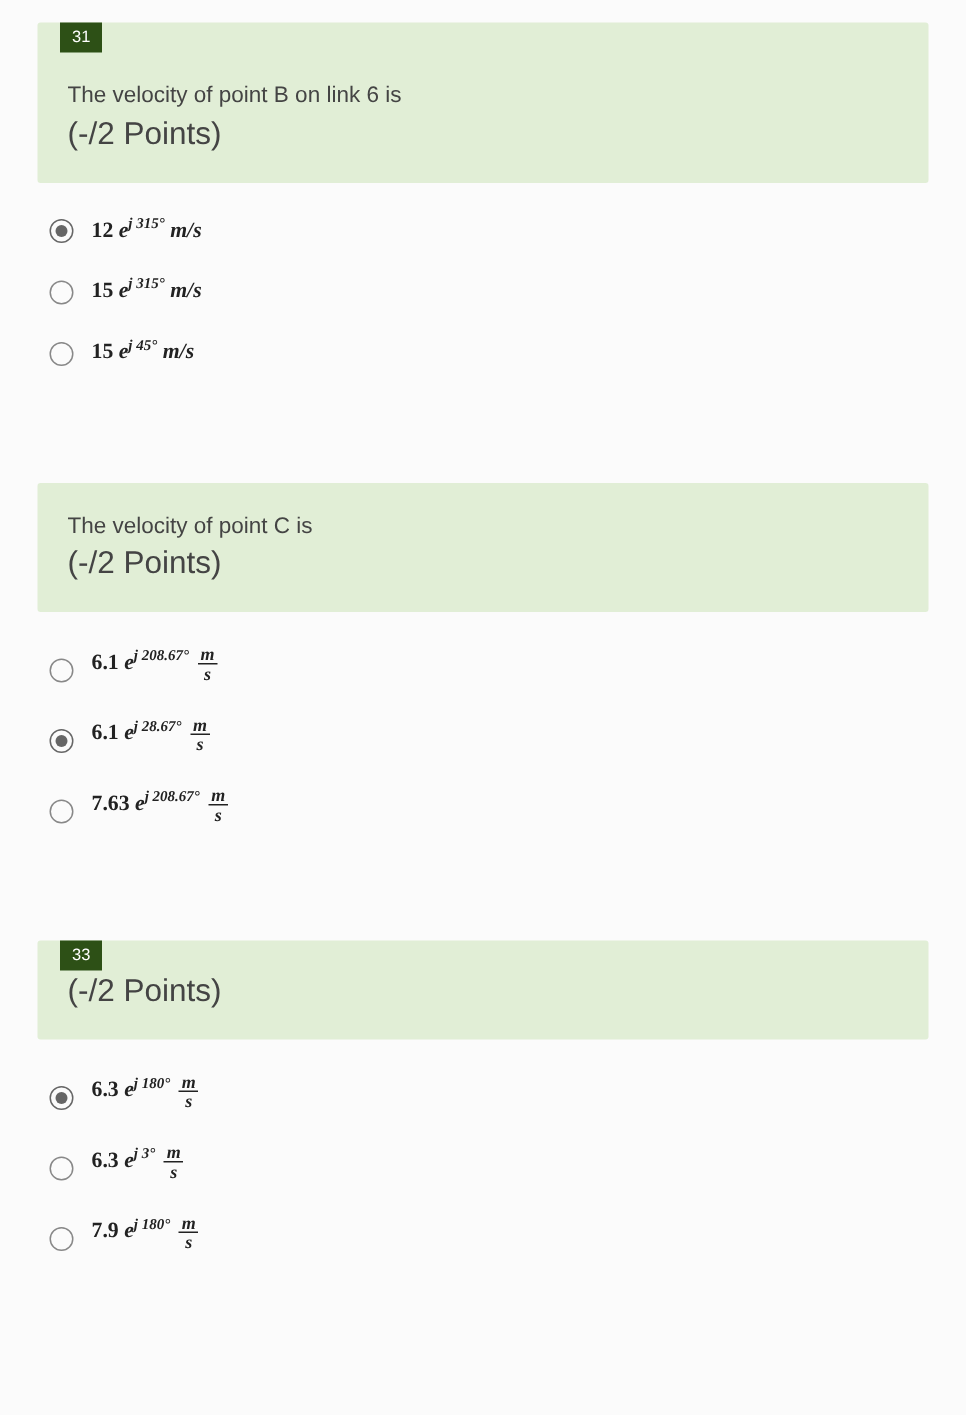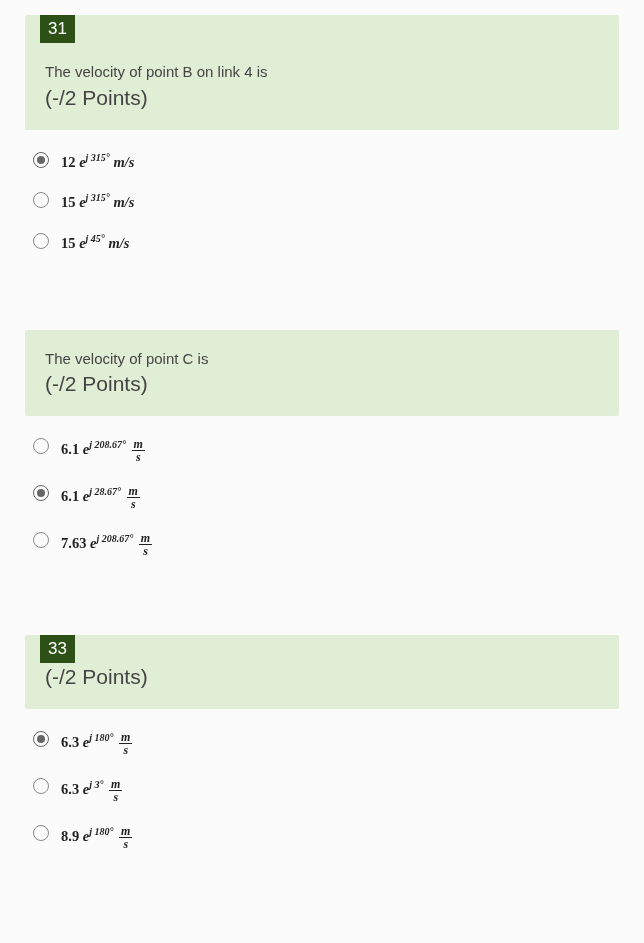--- a/index.html
+++ b/index.html
@@ -20,40 +20,40 @@
   .q-header {
     background: #e1eed6;
     padding: 0 0 20px 0;
     border-radius: 2px;
   }
   .q-number {
     display: inline-block;
     background: #2d5016;
     color: #fff;
     padding: 4px 8px;
-    font-size: 17px;
+    font-size: 11px;
     margin-left: 15px;
   }
   .q-text {
     padding: 18px 20px 0 20px;
     color: #444;
     font-size: 15px;
     line-height: 1.5;
   }
   .q-points {
     padding: 2px 20px 0 20px;
     color: #444;
     font-size: 21px;
   }
   .options {
     padding: 14px 4px;
   }
   .option {
     display: flex;
-    align-items: flex-start;
+    align-items: flex-end;
     padding: 8px 4px;
     margin-bottom: 6px;
   }
   .radio {
     width: 14px;
     height: 14px;
     border: 1.5px solid #888;
     border-radius: 50%;
     margin-right: 12px;
     flex-shrink: 0;
@@ -118,21 +118,21 @@
     font-style: normal;
   }
 </style>
 </head>
 <body>
 
 <div class="page" id="page">
     <div class="question">
       <div class="q-header">
         <div><span class="q-number">31</span></div>
-        <div class="q-text"><span>The velocity of point B on link 4 is</span></div>
+        <div class="q-text"><span>The velocity of point B on link 6 is</span></div>
         <div class="q-points">(-/2 Points)</div>
       </div>
       <div class="options">
         <div class="option">
           <span class="radio selected"></span>
           <span class="opt-label"><span class="upright">12 </span>e<sup>j 315°</sup> <span>m/s</span></span>
         </div>
         <div class="option">
           <span class="radio"></span>
           <span class="opt-label"><span class="upright">15 </span>e<sup>j 315°</sup> <span>m/s</span></span>
@@ -172,17 +172,17 @@
         <div class="option">
           <span class="radio selected"></span>
           <span class="opt-label"><span class="upright">6.3 </span>e<sup>j 180°</sup> <span class="frac"><span class="num">m</span><span class="den">s</span></span></span>
         </div>
         <div class="option">
           <span class="radio"></span>
           <span class="opt-label"><span class="upright">6.3 </span>e<sup>j 3°</sup> <span class="frac"><span class="num">m</span><span class="den">s</span></span></span>
         </div>
         <div class="option">
           <span class="radio"></span>
-          <span class="opt-label"><span class="upright">8.9 </span>e<sup>j 180°</sup> <span class="frac"><span class="num">m</span><span class="den">s</span></span></span>
+          <span class="opt-label"><span class="upright">7.9 </span>e<sup>j 180°</sup> <span class="frac"><span class="num">m</span><span class="den">s</span></span></span>
         </div>
       </div>
     </div>
   </div>
 
 </body></html>

